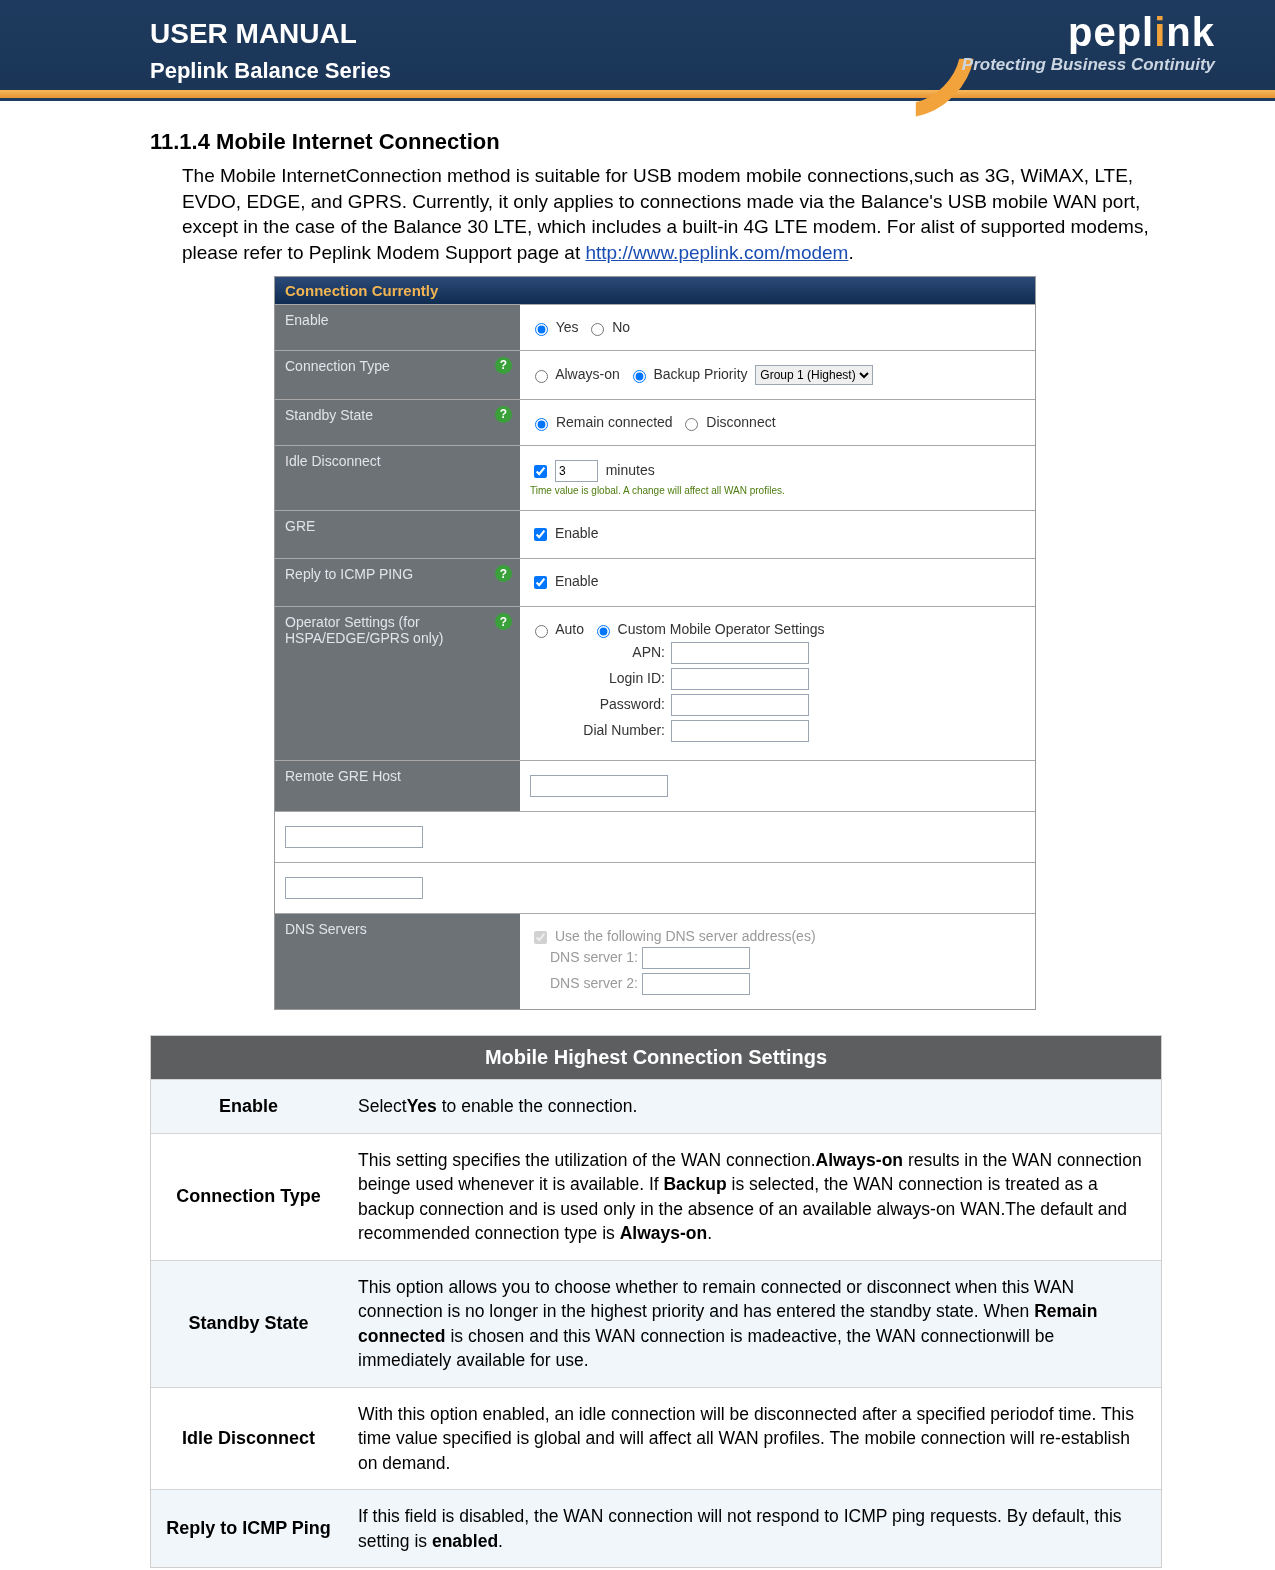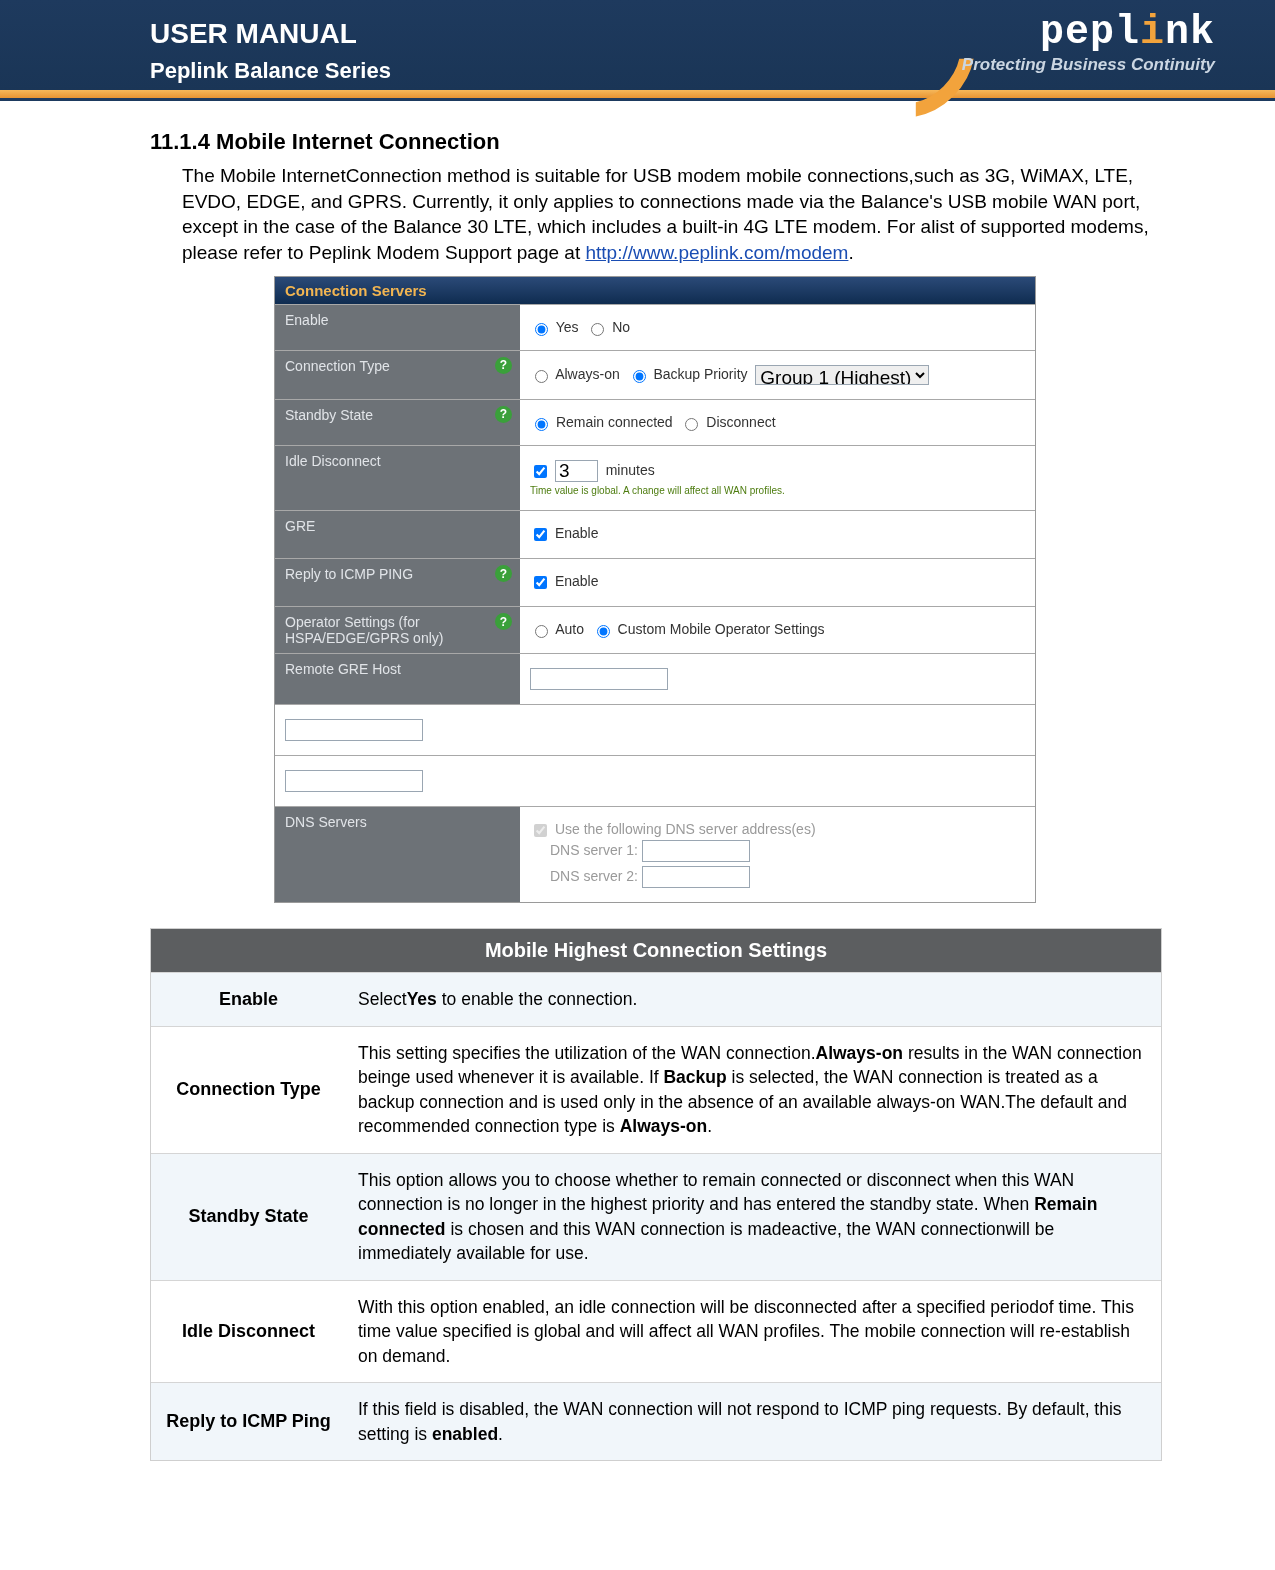--- a/index.html
+++ b/index.html
@@ -4,41 +4,41 @@
 <style>
   body { margin:0; padding:0; font-family: Arial, Helvetica, sans-serif; background:#fff; color:#000; }
   .page { width:1275px; margin:0 auto; position:relative; }
   
   .header-bar { background:#1d3a5f; background:linear-gradient(#1e3a5e,#1a3556); height:90px; position:relative; }
   .header-left { position:absolute; left:150px; top:18px; color:#fff; }
   .header-title { font-size:28px; font-weight:bold; }
   .header-sub { font-size:22px; font-weight:bold; margin-top:8px; }
   .header-right { position:absolute; right:60px; top:10px; text-align:right; }
   .arc { position:absolute; right:300px; top:-30px; width:120px; height:120px; border:14px solid #f2a33c; border-radius:50%; clip-path: inset(60% 0 0 60%); transform:rotate(0deg); }
-  .logo-text { font-size:40px; font-weight:bold; color:#fff; letter-spacing:1px;font-family:Liberation Mono, monospace; }
+  .logo-text { font-size:40px; font-weight:bold; color:#fff; letter-spacing:1px; }
   .logo-i { color:#f2a33c; }
   .tagline { font-size:17px; color:#cbd6e2; font-style:italic; font-weight:bold; }
   .orange-strip { height:8px; background:linear-gradient(#f6b85a,#e79433); }
   .thin-line   { height:3px; background:#1d3a5f; }
   
   .content { padding:18px 115px 0 150px; }
   .sec-title { font-size:22px; font-weight:bold; margin:10px 0 8px; }
   .para { font-size:19px; line-height:1.35;margin-left:32px; }
   a.link { color:#1a4db3; text-decoration:underline; }
   
   .shot { width:760px; margin:10px auto 20px; background:#fff; border:1px solid #9a9a9a; font-size:14px; }
   .shot-title { background:linear-gradient(#2b4a78,#0f2c50); color:#f2b551; font-weight:bold; padding:5px 10px; font-size:15px; }
   .row { display:flex; border-top:1px solid #a8a8a8; }
   .row:first-of-type { border-top:none; }
   .lab { width:225px; background:#6d7277; color:#e1e4e8; padding:7px 10px; font-size:14px; position:relative; }
   .lab .q { position:absolute; right:8px; top:6px; width:17px; height:17px; border-radius:50%; background:#3aa03a; color:#fff; font-size:12px; display:flex; align-items:center; justify-content:center; font-weight:bold; }
   .val { flex:1; background:#fff; color:#333; padding:14px 10px; }
   .val.gray { color:#9a9a9a; }
   .val input[type=radio], .val input[type=checkbox] { vertical-align:middle; margin-right:4px; }
-  .val select, .val input.txt { border:1px solid #9aa6b2; height:20px; font-size:19px; vertical-align:middle; }
+  .val select, .val input.txt { border:1px solid #9aa6b2; height:20px; font-size:12px; vertical-align:middle; }
   .val input.txt { width:130px; padding:0 3px; }
   .note { color:#4d7c0f; font-size:10px; margin-top:3px; }
   .subgrid { margin-left:40px; }
   .subgrid .line { margin:4px 0; }
   .subgrid label.k { display:inline-block; width:95px; text-align:right; margin-right:6px; color:#333; }
   
   .tbl { width:100%; border:1px solid #cfcfcf; border-collapse:collapse; margin-top:25px; }
   .tbl-head { background:#5c5e60; color:#fff; font-weight:bold; font-size:20px; text-align:center; padding:10px 0; }
   .tbl .trow { display:flex; border-top:1px solid #d5d5d5; }
   .tbl .trow:nth-child(odd) { background:#f1f6fa; }
@@ -75,21 +75,21 @@
   <div class="thin-line"></div>
 
   <div class="content">
     <div class="sec-title">11.1.4 Mobile Internet Connection</div>
     <div class="para">
       <span>The Mobile InternetConnection method is suitable for USB modem mobile connections,such as 3G, WiMAX, LTE, EVDO, EDGE, and GPRS. Currently, it only applies to connections made via the Balance's USB mobile WAN port, except in the case of the Balance 30 LTE, which includes a built-in 4G LTE modem. For alist of supported modems, please refer to Peplink Modem Support page at </span>
       <a href="#" class="link">http://www.peplink.com/modem</a><span>.</span>
     </div>
 
     <div class="shot">
-      <div class="shot-title">Connection Servers</div>
+      <div class="shot-title">Connection Currently</div>
 
       <div class="row">
         <div class="lab">Enable</div>
         <div class="val">
           <input type="radio" checked="" style=""> <span>Yes</span>
           &nbsp;<input type="radio" style=""> <span>No</span>
         </div>
       </div>
 
       <div class="row">
@@ -127,20 +127,26 @@
       <div class="row">
         <div class="lab"><span>Reply to ICMP PING</span><span class="q">?</span></div>
         <div class="val"><input type="checkbox" checked="" style=""> <span>Enable</span></div>
       </div>
 
       <div class="row">
         <div class="lab"><span>Operator Settings (for HSPA/EDGE/GPRS only)</span><span class="q">?</span></div>
         <div class="val">
           <input type="radio" style=""> <span>Auto</span>
           &nbsp;<input type="radio" checked="" style=""> <span>Custom Mobile Operator Settings</span>
+          <div class="subgrid">
+            <div class="line"><label class="k">APN:</label><input class="txt" style=""></div>
+            <div class="line"><label class="k">Login ID:</label><input class="txt" style=""></div>
+            <div class="line"><label class="k">Password:</label><input class="txt" style=""></div>
+            <div class="line"><label class="k">Dial Number:</label><input class="txt" style=""></div>
+          </div>
         </div>
       </div>
 
       <div class="row">
         <div class="lab">Remote GRE Host</div>
         <div class="val"><input class="txt" style=""></div>
       </div>
       <div class="row">
         <div class="val"><input class="txt" style=""></div>
       </div>

